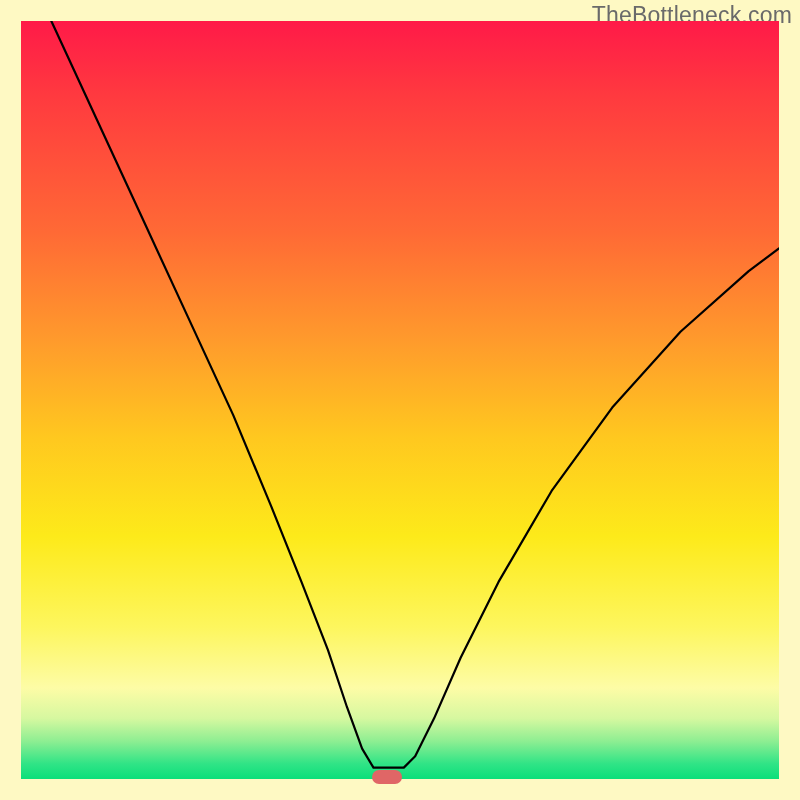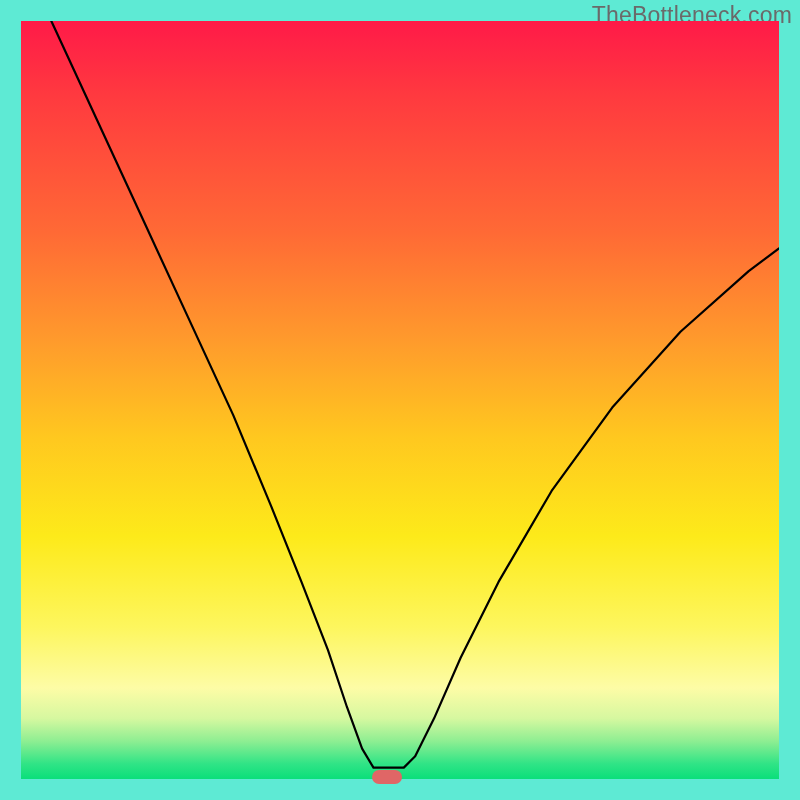--- a/index.html
+++ b/index.html
@@ -8,21 +8,21 @@
     width: 800px;
     height: 800px;
     overflow: hidden;
     background: #000;
     font-family: Arial, Helvetica, sans-serif;
   }
   .chart-wrap {
     position: relative;
     width: 800px;
     height: 800px;
-    background: #5eead4;
+    background: #fef9c3;
   }
   .plot-area {
     position: absolute;
     left: 21px;
     top: 21px;
     width: 758px;
     height: 758px;
     
     background: linear-gradient(
       to bottom,

